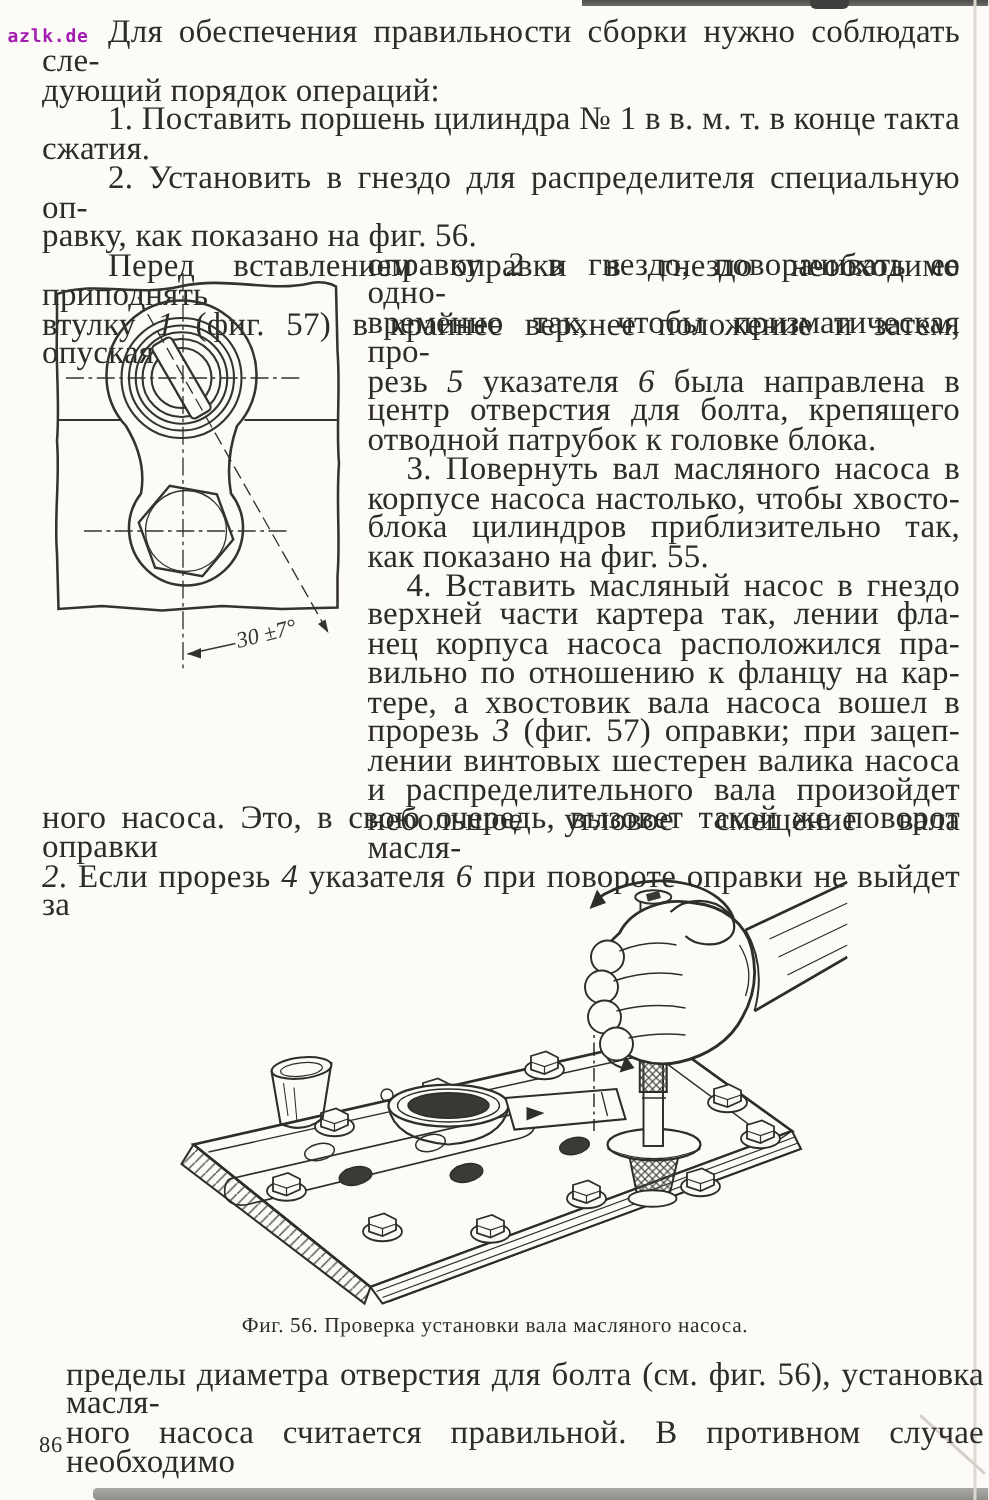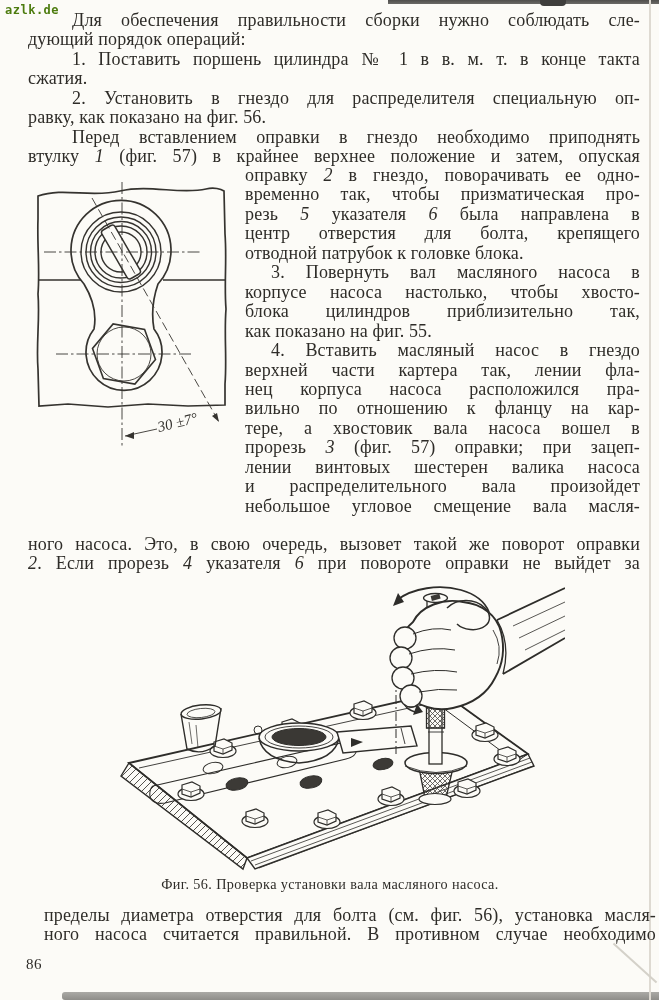--- a/index.html
+++ b/index.html
@@ -1,19 +1,19 @@
 <!DOCTYPE html>
 <html><head>
 <meta charset="utf-8">
 <style>
   html,body{margin:0;padding:0;background:#fbfaf6;}
   .page{position:relative;width:659px;height:1000px;background:#fcfbf7;overflow:hidden;
         font-family:"Liberation Serif","DejaVu Serif",serif;color:#2e2c28;}
   .abs{position:absolute;}
-  .tline{font-size:18px;line-height:19.45px;letter-spacing:0.15px;
+  .tline{font-size:22px;line-height:19.45px;letter-spacing:0.15px;
          text-align:justify;text-align-last:justify;}
   .tline.pend{text-align-last:left;}
   .tline.indent{text-indent:44px;}
   .col-right .tline.indent{text-indent:26px;}
   .tline i{font-style:italic;}
   .cap{font-size:13.8px;line-height:18.6px;text-align:center;letter-spacing:0.3px;}
   .cap56{font-size:14.2px;text-align:center;letter-spacing:0.4px;}
   .watermark{font-family:"DejaVu Sans Mono",monospace;font-size:12px;font-weight:bold;letter-spacing:0.5px;}
   .pagenum{font-size:15px;letter-spacing:0.5px;}
   .bar-top{background:linear-gradient(#4f4e4c,#6b6a67);}
@@ -26,21 +26,21 @@
 <body>
 
 <div class="page">
 
   <div class="abs bar-top" style="left:388px;top:0;width:271px;height:4px;"></div>
   <div class="abs" style="left:540px;top:0;width:26px;height:6px;background:#3f3e3c;border-radius:0 0 4px 4px;"></div>
   <div class="abs bar-bottom" style="left:62px;top:992px;width:597px;height:8px;"></div>
   <div class="abs edge-line" style="left:649px;top:0;width:2px;height:1000px;"></div>
   <div class="abs smudge" style="left:606px;top:962px;width:58px;height:2px;"></div>
 
-  <div class="abs watermark" style="left:5px;top:3px;color:#4d7c0f;">azlk.de</div>
+  <div class="abs watermark" style="left:5px;top:17px;color:#a21caf;">azlk.de</div>
 
   <div class="abs" style="left:28px;top:11px;width:612px;">
       <div class="tline indent">Для обеспечения правильности сборки нужно соблюдать сле-</div>
       <div class="tline pend">дующий порядок операций:</div>
       <div class="tline indent">1. Поставить поршень цилиндра № 1 в в. м. т. в конце такта</div>
       <div class="tline pend">сжатия.</div>
       <div class="tline indent">2. Установить в гнездо для распределителя специальную оп-</div>
       <div class="tline pend">равку, как показано на фиг. 56.</div>
       <div class="tline indent">Перед вставлением оправки в гнездо необходимо приподнять</div>
       <div class="tline">втулку <i>1</i> (фиг. 57) в крайнее верхнее положение и затем, опуская</div>

